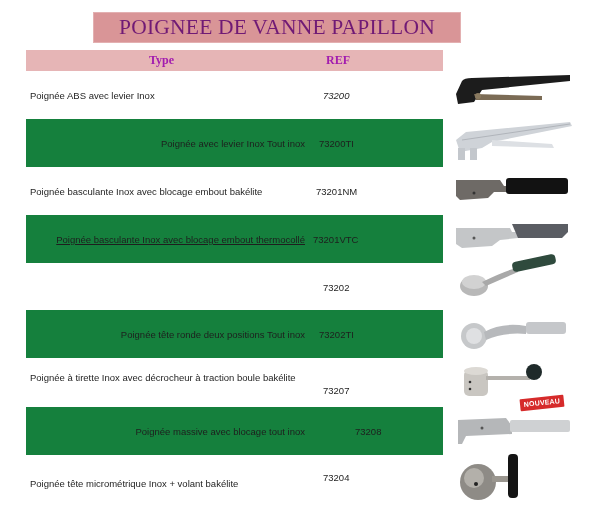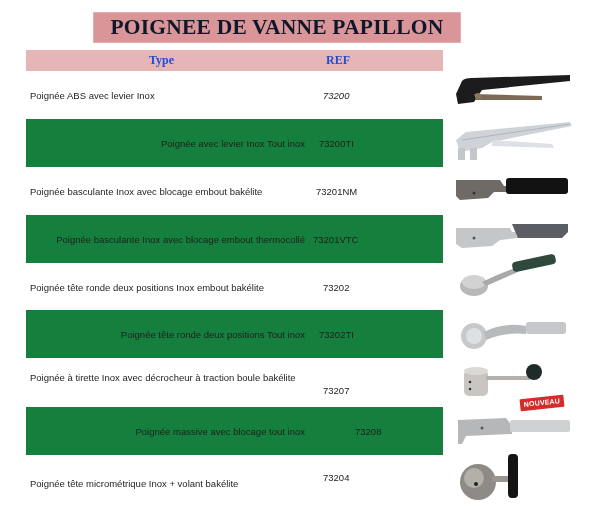--- a/index.html
+++ b/index.html
@@ -6,30 +6,30 @@
     body {
       width:600px; height:512px; background:#ffffff; position:relative; overflow:hidden;
       font-family:"Liberation Sans", sans-serif; color:#1a1a1a;
     }
     .title-box {
       position:absolute; left:93px; top:12px; width:368px; height:31px;
       background:#d99597; border:1px solid #e3b0b1; box-sizing:border-box;
       display:flex; align-items:center; justify-content:center;
     }
     .title-box span {
-      font-family:"Liberation Serif", serif; font-weight:bold; font-size:21.5px;
-      color:#0f172a; letter-spacing:0.2px; white-space:nowrap;
+      font-family:"Liberation Serif", serif; font-weight:normal; font-size:21.5px;
+      color:#701a75; letter-spacing:0.2px; white-space:nowrap;
     }
     .header-bar {
       position:absolute; left:26px; top:50px; width:417px; height:21px;
       background:#e6b5b6;
     }
     .header-bar span {
       position:absolute; top:3px; font-family:"Liberation Serif", serif; font-weight:bold;
-      font-size:12px; color:#1d4ed8;
+      font-size:12px; color:#a21caf;
     }
     .row {
       position:absolute; left:26px; width:417px;
     }
     .row.pink { background:#15803d;text-align:right; }
     .row .type {
       position:absolute; left:4px; font-size:9.5px; color:#1e1e1e; line-height:11px; width:275px;
     }
     .row .ref {
       position:absolute; font-size:9.5px; color:#1e1e1e; line-height:11px;
@@ -65,26 +65,25 @@
   <span class="type" style="top:19px;">Poignée avec levier Inox Tout inox</span>
   <span class="ref" style="left:293px;top:19px;">73200TI</span>
 </div>
 
 <div class="row" style="top:167px;height:48px;">
   <span class="type" style="top:19px;">Poignée basculante Inox avec blocage embout bakélite</span>
   <span class="ref" style="left:290px;top:19px;">73201NM</span>
 </div>
 
 <div class="row pink" style="top:215px;height:48px;">
-  <span class="type" style="top:19px;">Poignée basculante Inox avec blocage embout thermocollé</span>
+  <span class="type" style="top:19px;text-decoration:underline;">Poignée basculante Inox avec blocage embout thermocollé</span>
   <span class="ref" style="left:287px;top:19px;">73201VTC</span>
 </div>
 
 <div class="row" style="top:263px;height:47px;">
-  <span class="type" style="top:19px;">Poignée tête ronde deux positions Inox embout bakélite</span>
   <span class="ref" style="left:297px;top:19px;">73202</span>
 </div>
 
 <div class="row pink" style="top:310px;height:48px;">
   <span class="type" style="top:19px;">Poignée tête ronde deux positions Tout inox</span>
   <span class="ref" style="left:293px;top:19px;">73202TI</span>
 </div>
 
 <div class="row" style="top:358px;height:49px;">
   <span class="type" style="top:14px;">Poignée à tirette Inox avec décrocheur à traction boule bakélite</span>

